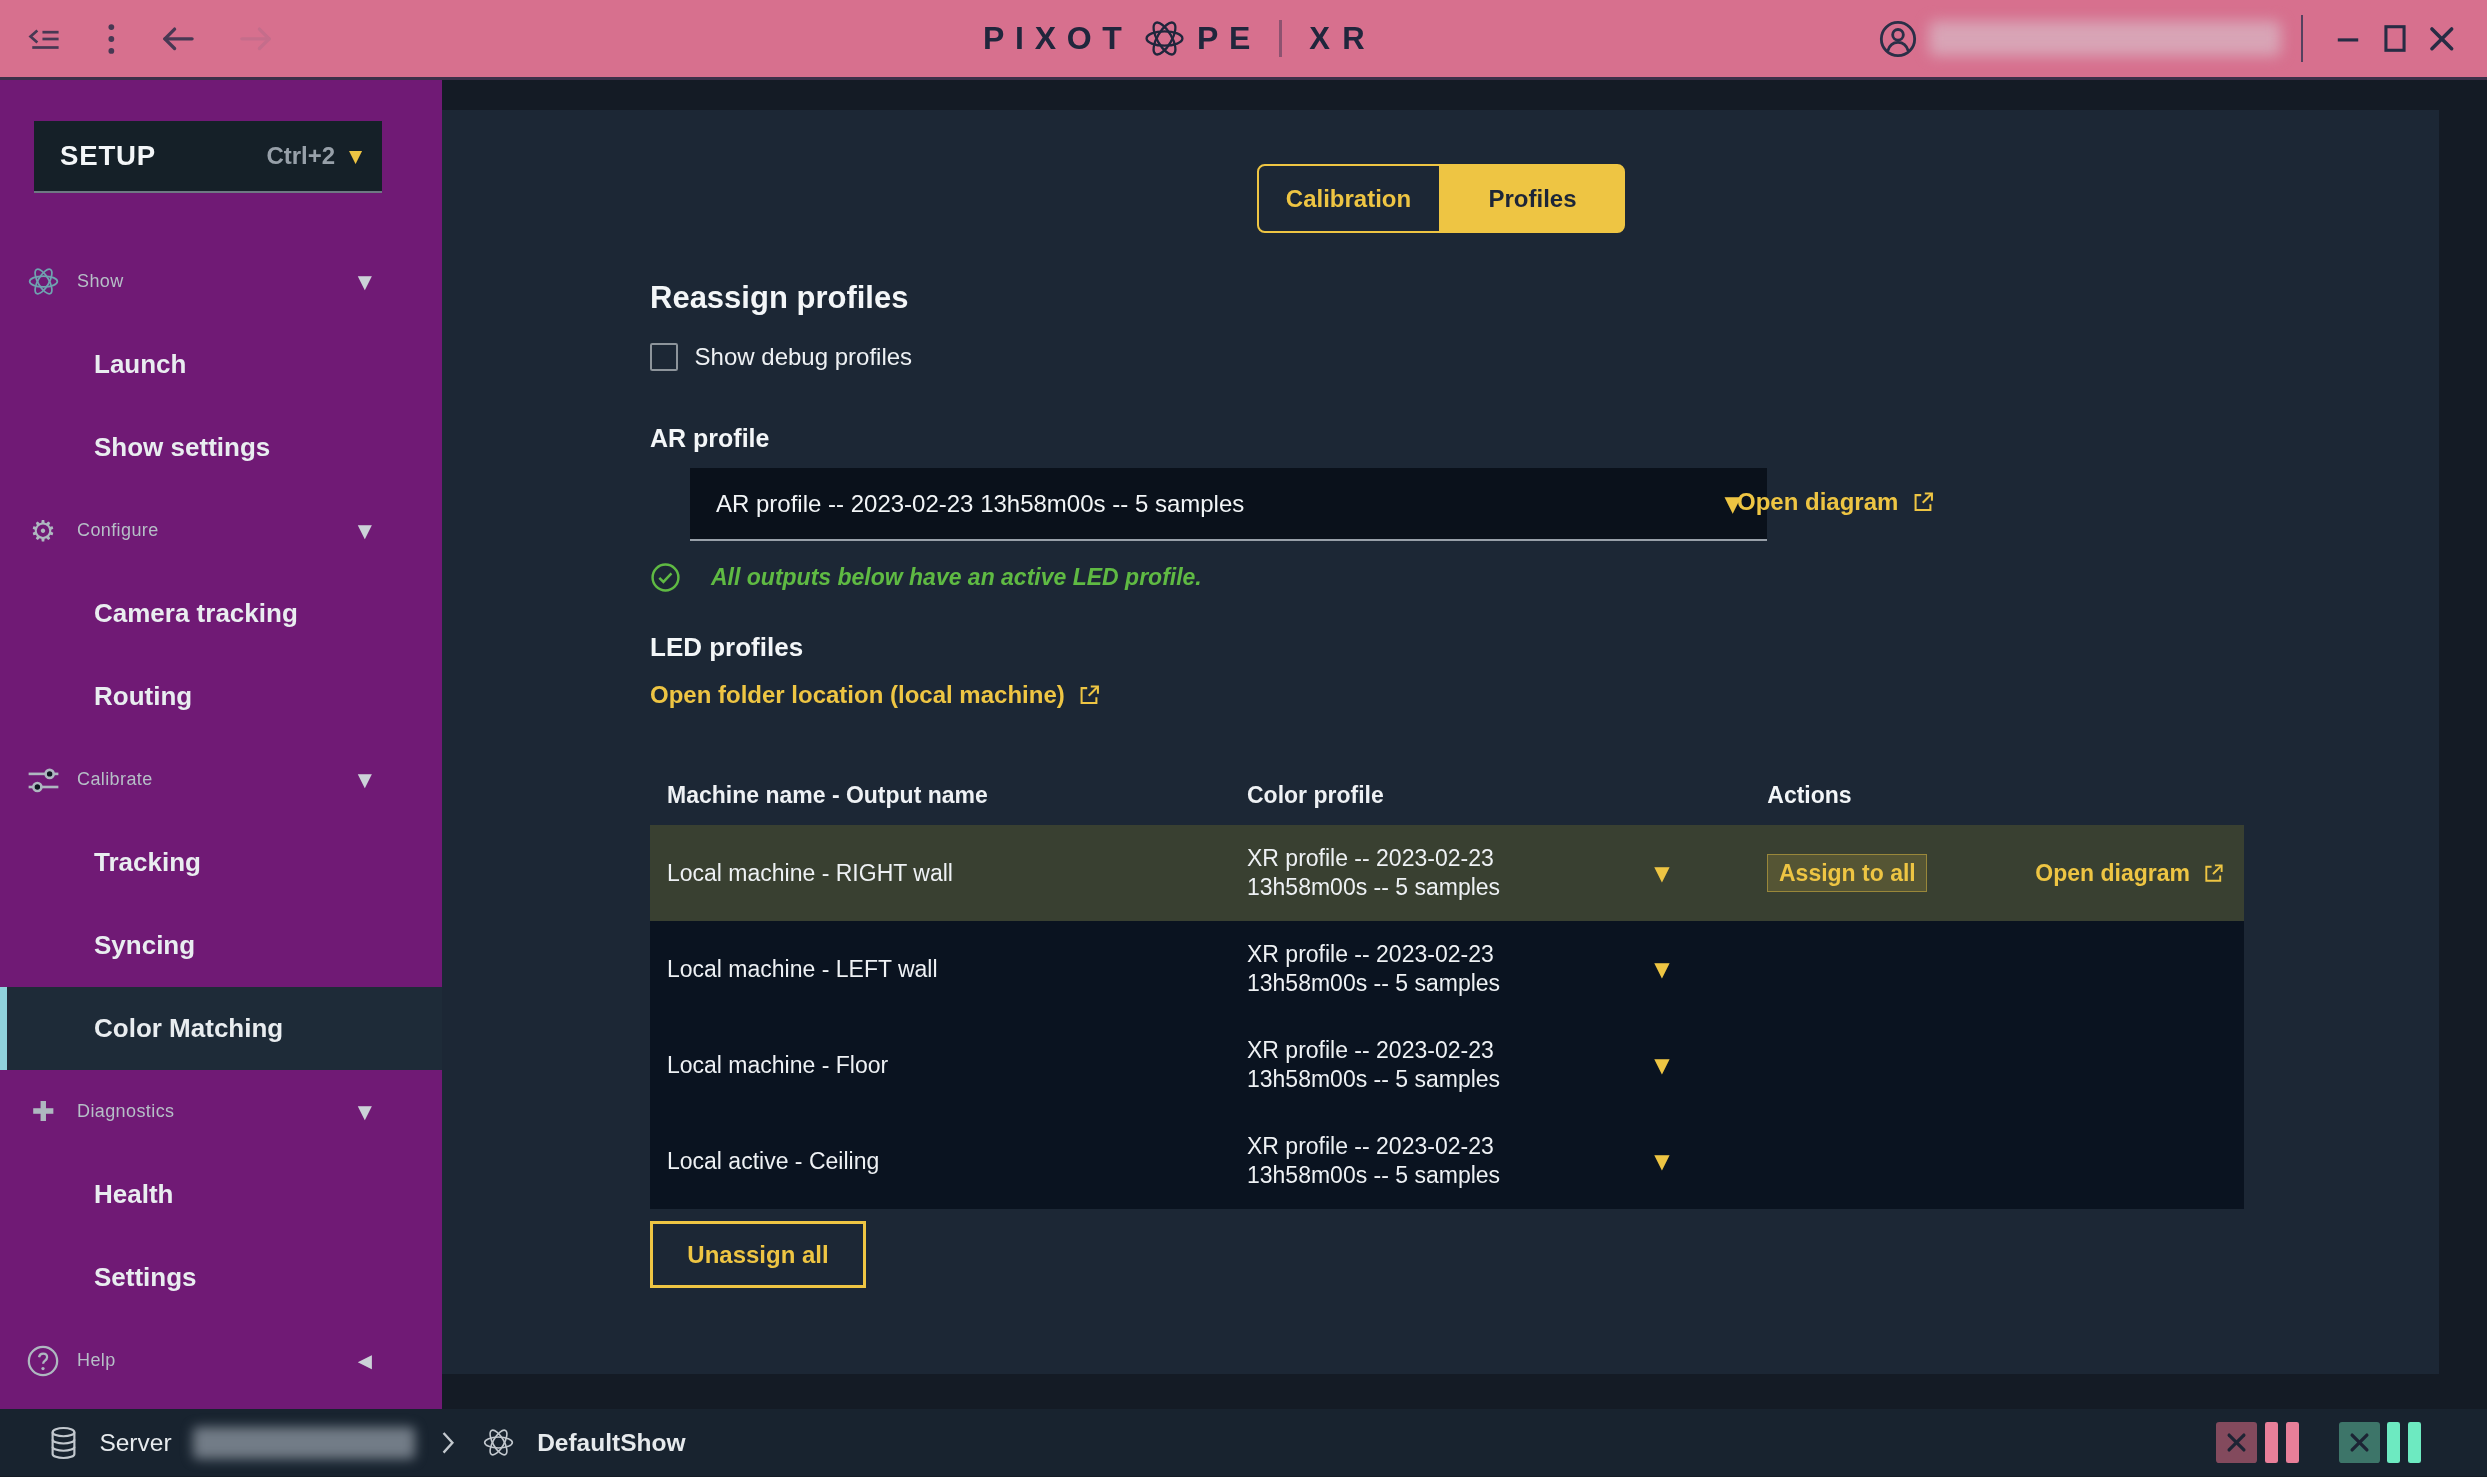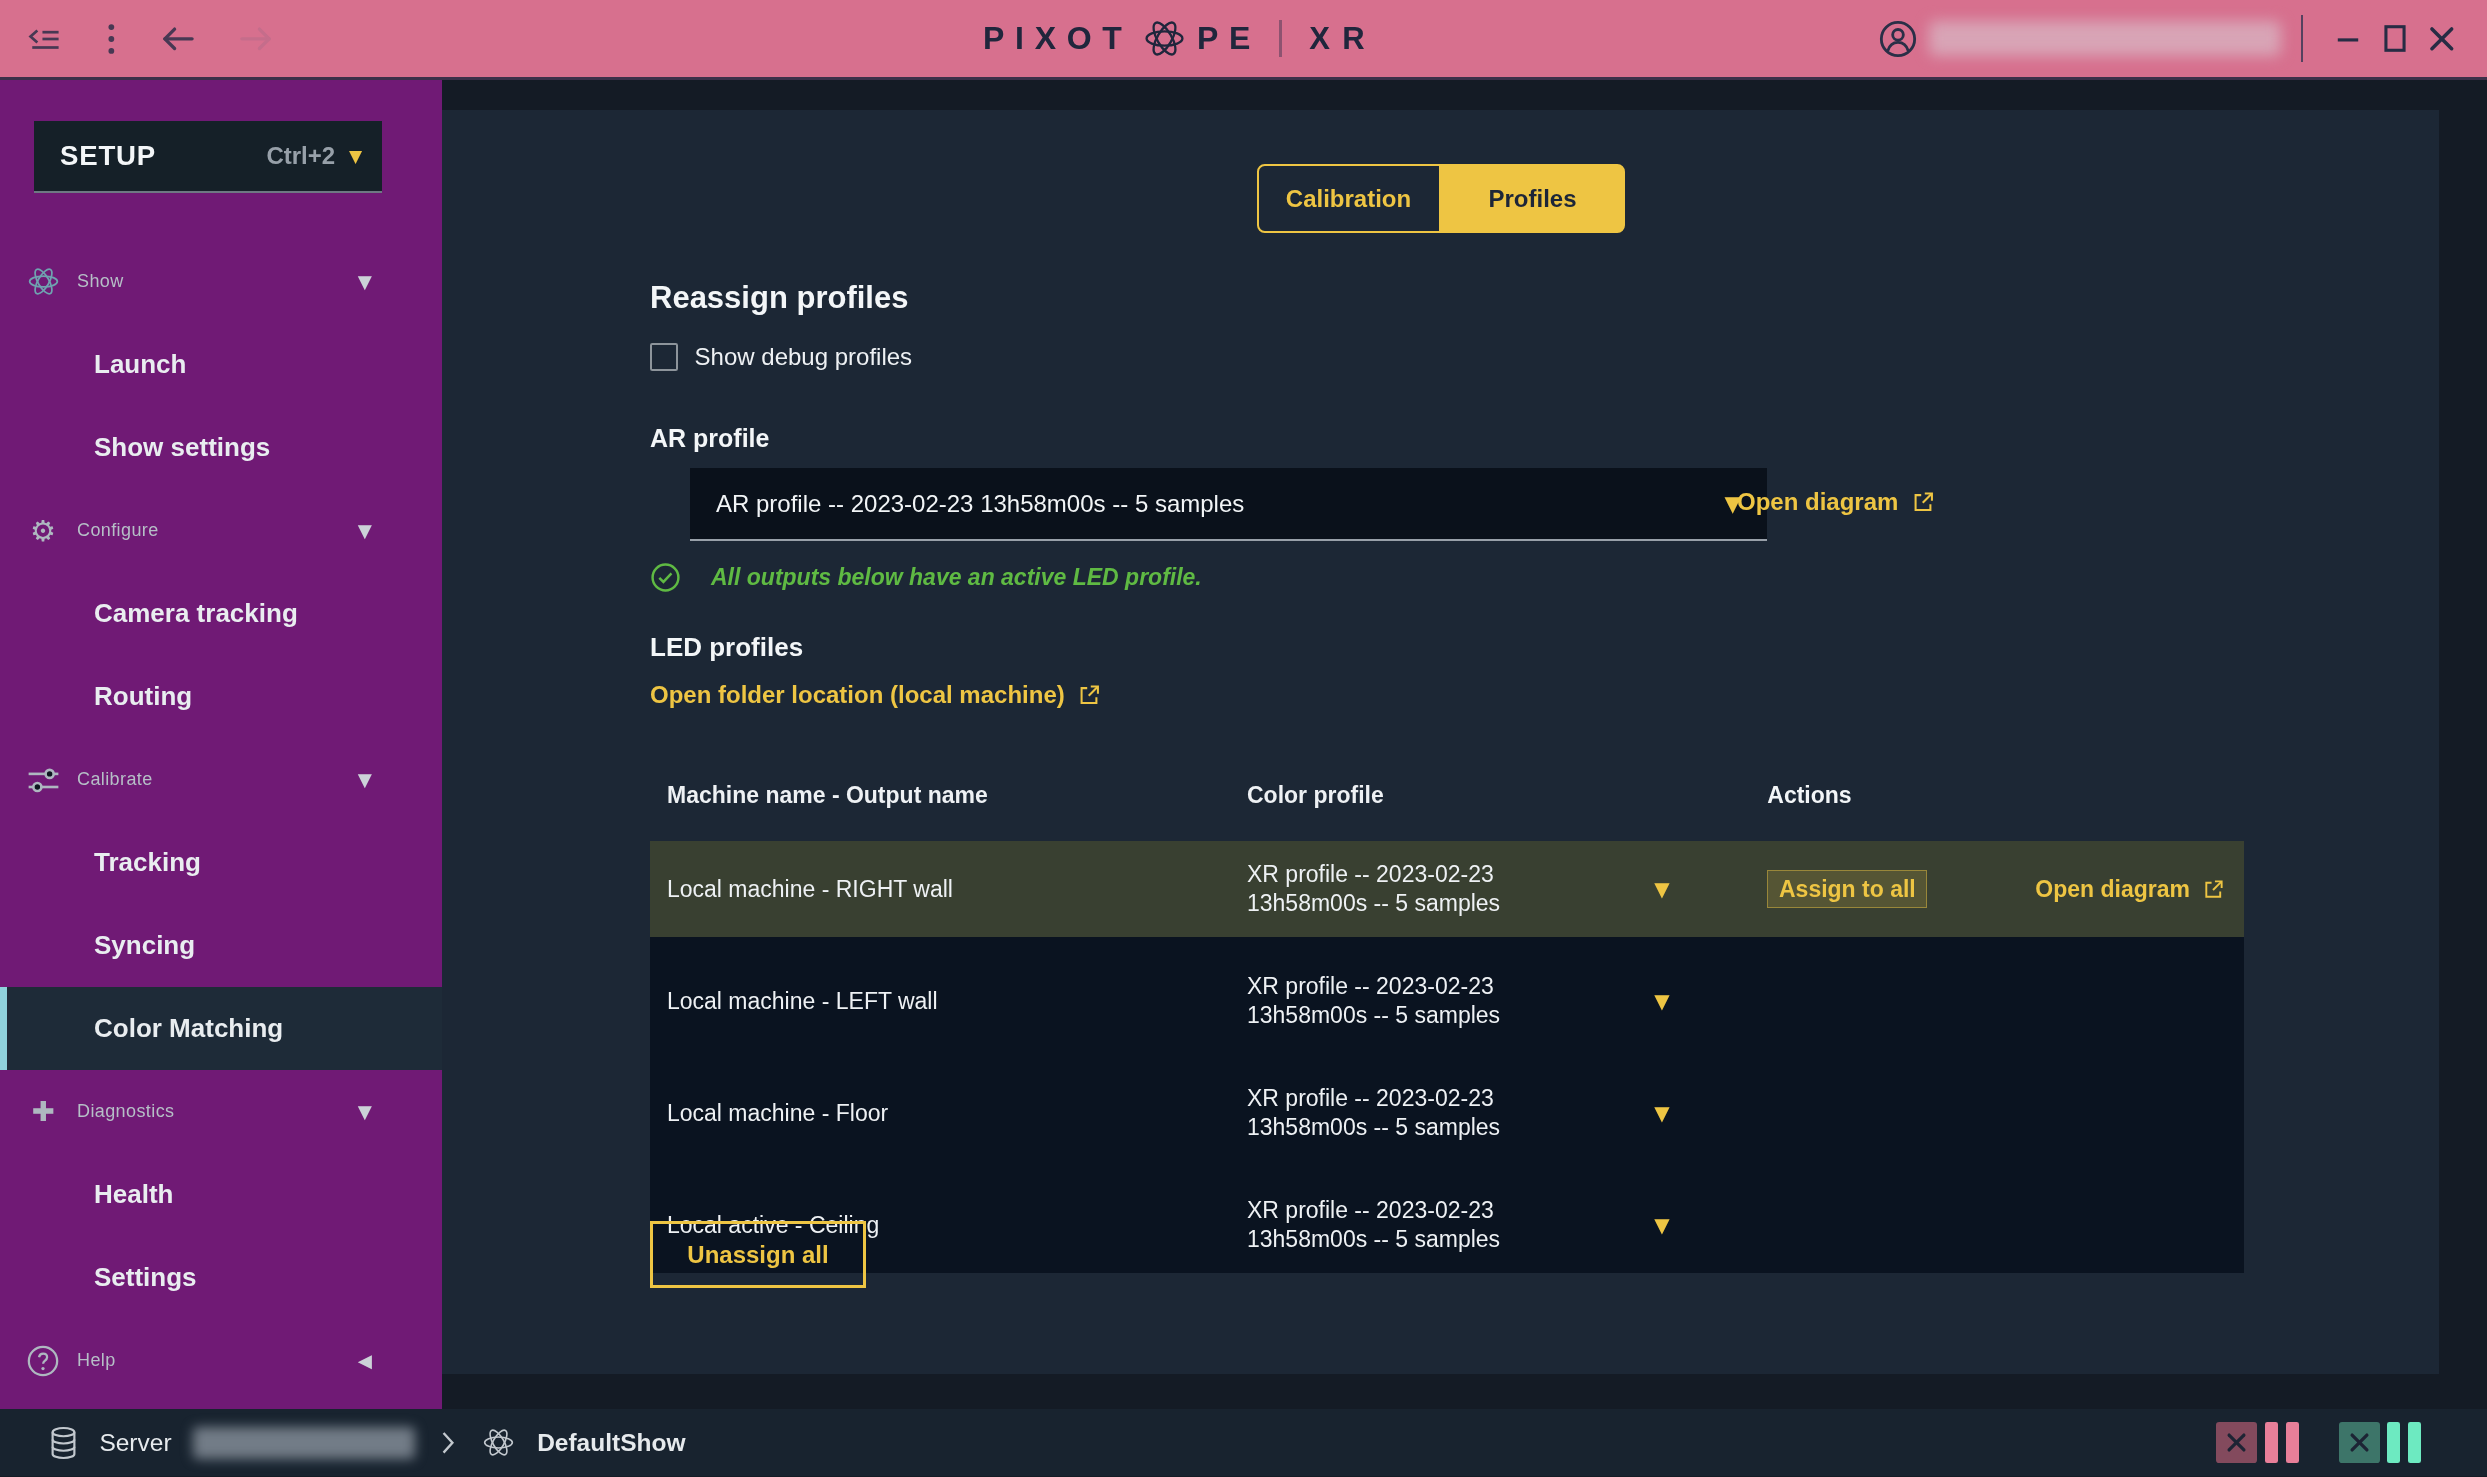--- a/index.html
+++ b/index.html
@@ -97,21 +97,21 @@
 
   .status-row { position: absolute; top: 452px; left: 208px; display: flex; align-items: center; gap: 30px; font-weight: bold; }
   .status-text { font-size: 23px; font-style: italic; color: #5fba43; }
 
   .led-heading { position: absolute; top: 522px; left: 208px; font-size: 26px; font-weight: 700; color: #f3f6f8; }
 
   .profile-table { position: absolute; top: 655px; left: 208px; width: 1594px; }
   .t-row { display: grid; grid-template-columns: 566px 429px 107px 268px 224px; align-items: center; }
   .t-head { height: 60px; font-size: 23px; font-weight: 700; color: #f3f6f8; }
   .t-body { background: #0a1320; }
-  .t-body .t-row { height: 96px; margin-top: 16px; }
+  .t-body .t-row { height: 96px; }
   .t-row.highlighted { background: #394031; }
   .cell-output { padding-left: 17px; font-size: 23px; color: #eef1f4; }
   .cell-profile { padding-left: 31px; font-size: 23px; color: #eef1f4; line-height: 29px; max-width: 383px; }
   .cell-caret { padding-left: 9.2px; color: #eec543; font-size: 20px; cursor: pointer; }
   .cell-action { padding-left: 15.3px; font-size: 23px; }
   .assign-chip {
     display: inline-block; color: #eec543; font-weight: 700;
     background: rgba(238,197,67,0.16); border: 1.5px solid rgba(238,197,67,0.45);
     padding: 4.6px 10.7px; cursor: pointer;
   }

